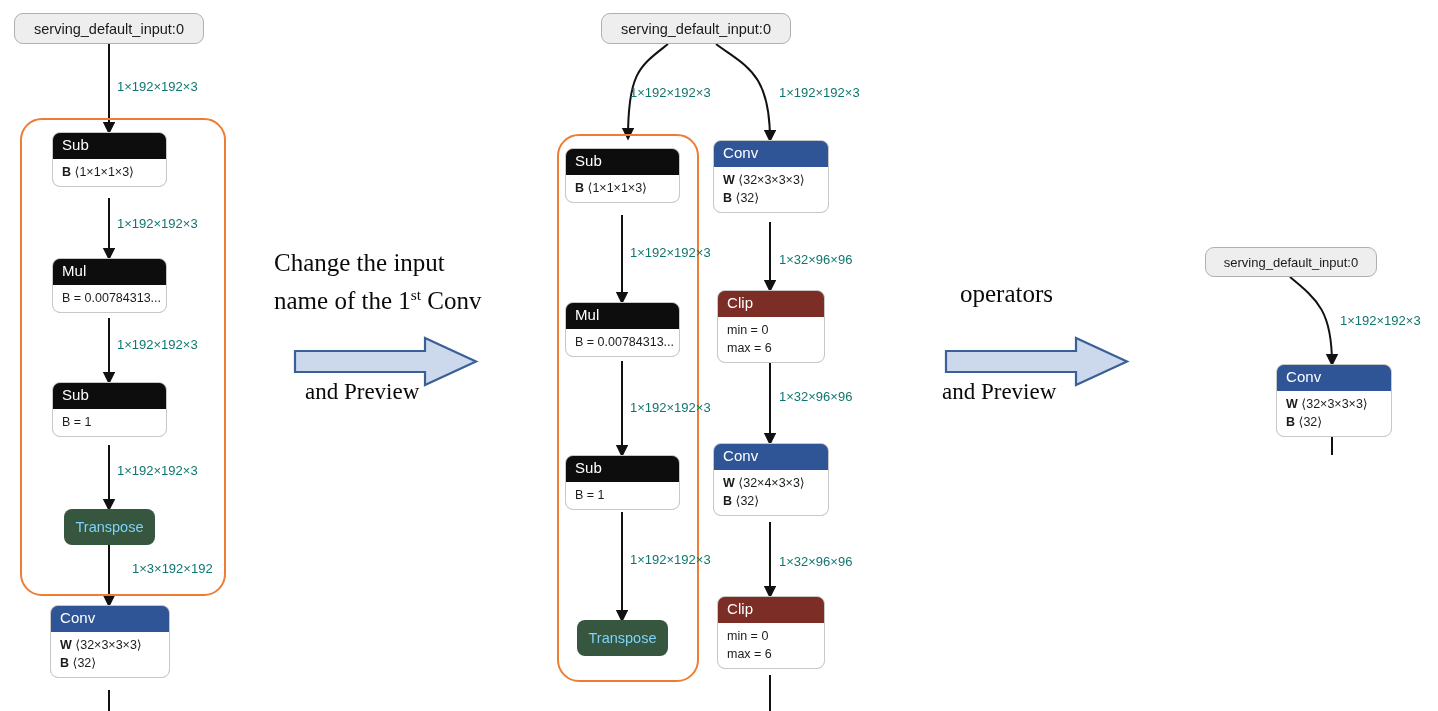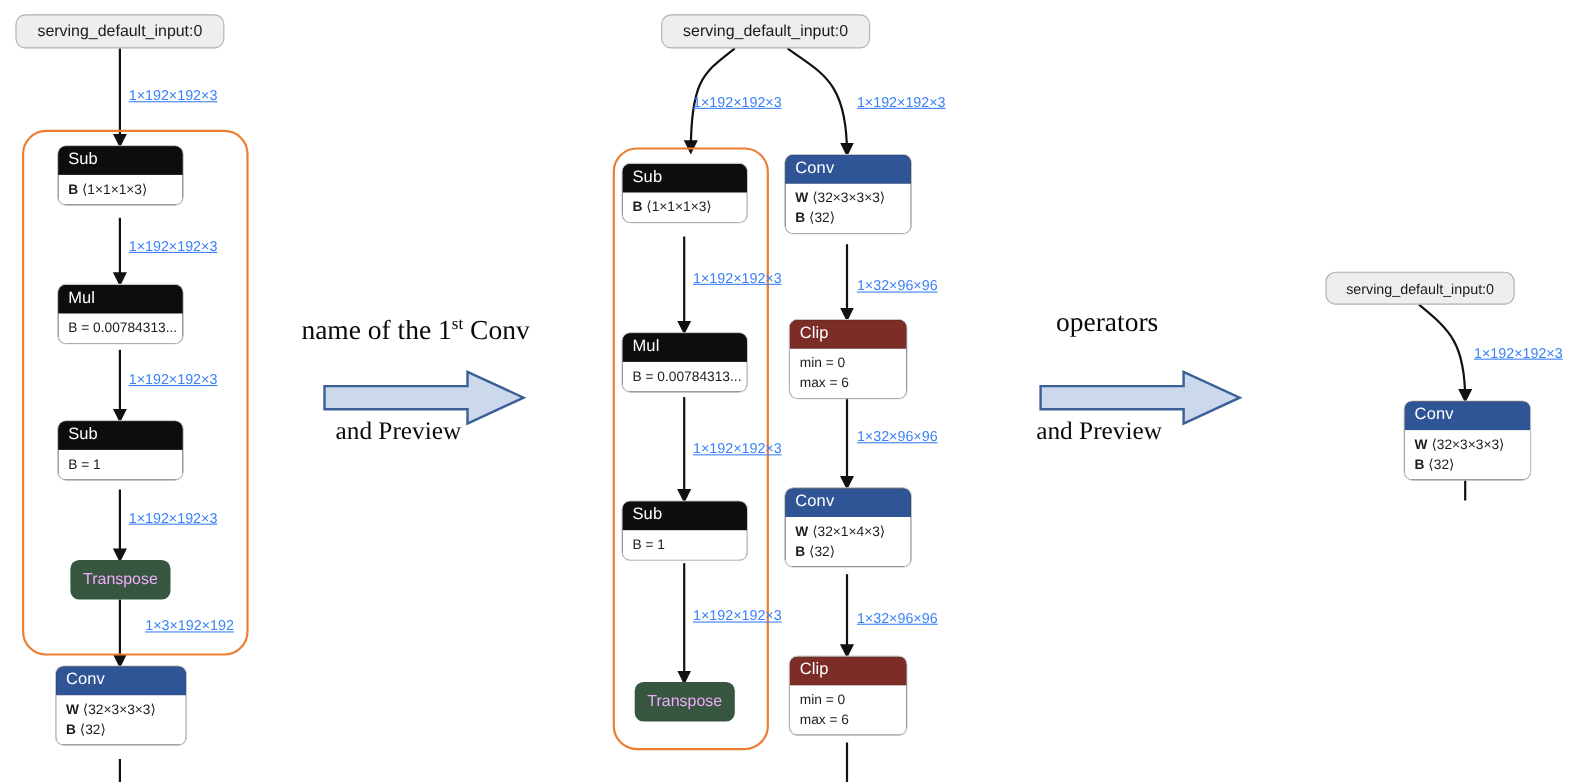--- a/index.html
+++ b/index.html
@@ -6,37 +6,37 @@
   body{width:1438px;height:711px;position:relative;overflow:hidden;
        font-family:"Liberation Sans",sans-serif;}
   .stage{position:absolute;left:0;top:0;width:1438px;height:711px;}
 
   
   .io-node{position:absolute;background:#eeeeee;border:1px solid #b0b0b0;
            border-radius:9px;display:flex;align-items:center;justify-content:center;
            font-size:14.5px;color:#1a1a1a;white-space:nowrap;box-sizing:border-box;}
 
   .op-node{position:absolute;border-radius:8px;box-sizing:border-box;overflow:hidden;
-           background:#0f172a;border:1px solid #c8c8c8;}
+           background:#a3a3a3;border:1px solid #c8c8c8;}
   .op-head{font-size:15px;color:#ffffff;padding:3px 9px 4px 9px;line-height:1.25;
            font-weight:400;letter-spacing:.1px;}
   .op-body{background:#ffffff;padding:4px 9px 5px 9px;}
   .op-row{font-size:12.5px;color:#1c1c1c;line-height:1.45;white-space:nowrap;}
   .op-row b{font-weight:700;}
   .op-row .ang{color:#1c1c1c;}
 
   .h-black{background:#0d0d0d;}
   .h-blue{background:#2f5597;}
   .h-red{background:#7b2d26;}
 
   .pill-node{position:absolute;border-radius:8px;display:flex;align-items:center;
-             justify-content:center;color:#f0abfc;font-size:14.5px;box-sizing:border-box;}
+             justify-content:center;color:#7dd3fc;font-size:14.5px;box-sizing:border-box;}
   .g-green{background:#36563f;}
 
-  .edge-label{position:absolute;font-size:13px;color:#3b82f6;white-space:nowrap;text-decoration:underline;}
+  .edge-label{position:absolute;font-size:13px;color:#0f766e;white-space:nowrap;}
 
   svg.wires{position:absolute;left:0;top:0;width:1438px;height:711px;
             pointer-events:none;overflow:visible;}
 
   .group-box{position:absolute;border:2.5px solid #ed7d31;border-radius:22px;
              box-sizing:border-box;background:transparent;}
 
   
   .ann{position:absolute;font-family:"Liberation Serif",serif;font-size:25px;
        color:#0a0a0a;line-height:1.22;white-space:nowrap;}
@@ -129,20 +129,21 @@
     <div class="op-body">
       <div class="op-row">
         <b>W</b> <span class="ang">⟨32×3×3×3⟩</span>
       </div>
       <div class="op-row">
         <b>B</b> <span class="ang">⟨32⟩</span>
       </div>
     </div>
   </div>
 
+  <div class="ann" style="left:274px;top:248px;">Change the input</div>
   <div class="ann" style="left:274px;top:286px;">
     <span>name of the 1</span><sup>st</sup><span> Conv</span>
   </div>
   <div class="arrow-wrap" style="left:293px;top:336px;">
     <svg width="186" height="52" viewBox="0 0 186 52">
       <path d="M2,15 L132,15 L132,2 L183,25.5 L132,49 L132,36 L2,36 Z" fill="#ccd9ec" stroke="#3b6098" stroke-width="2.2" stroke-linejoin="miter"></path>
     </svg>
   </div>
   <div class="ann-sub" style="left:305px;top:379px;">and Preview</div>
 
@@ -205,21 +206,21 @@
       <div class="op-row">max = 6</div>
     </div>
   </div>
 
   <div class="edge-label" style="left:779px;top:389px;">1×32×96×96</div>
 
   <div class="op-node" style="left:713px;top:443px;width:116px;">
     <div class="op-head h-blue">Conv</div>
     <div class="op-body">
       <div class="op-row">
-        <b>W</b> <span class="ang">⟨32×1×4×3⟩</span>
+        <b>W</b> <span class="ang">⟨32×4×3×3⟩</span>
       </div>
       <div class="op-row">
         <b>B</b> <span class="ang">⟨32⟩</span>
       </div>
     </div>
   </div>
 
   <div class="edge-label" style="left:779px;top:554px;">1×32×96×96</div>
 
   <div class="op-node" style="left:717px;top:596px;width:108px;">

